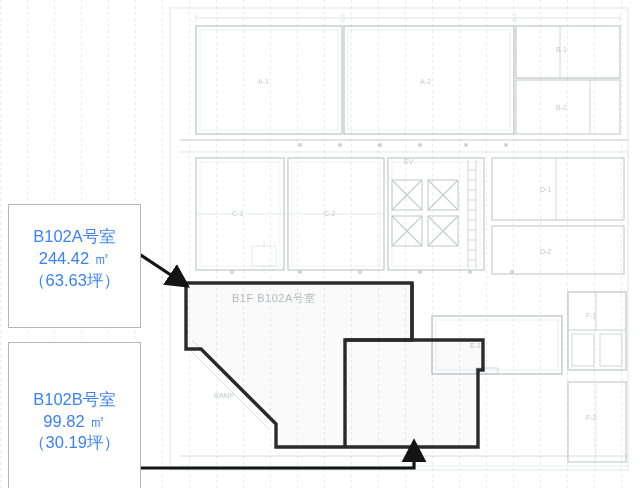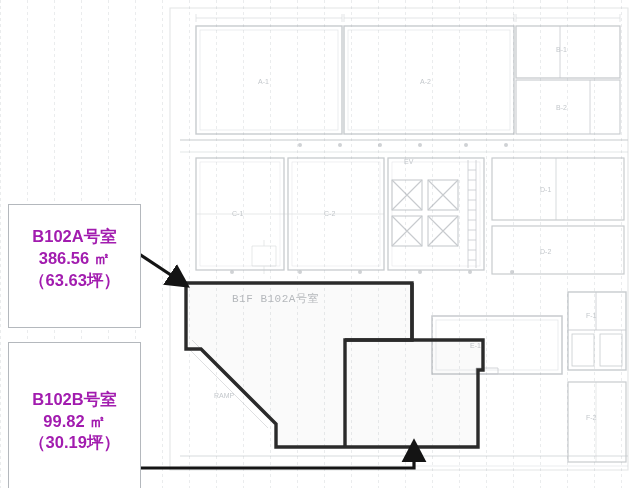--- a/index.html
+++ b/index.html
@@ -57,41 +57,41 @@
 
   
   .unit-caption {
     position: absolute;
     left: 232px;
     top: 291px;
     font-size: 11px;
     letter-spacing: .5px;
     color: #b9bcc0;
     white-space: nowrap;
-    font-family: Liberation Mono, monospace;
+    font-family: Liberation Sans, sans-serif;
   }
 
   
   .callout {
     position: absolute;
     box-sizing: border-box;
     background: #ffffff;
     border: 1px solid #b4b8bd;
     display: flex;
     flex-direction: column;
     align-items: center;
     justify-content: center;
     z-index: 6;
   }
   #callout-a { left: 8px;  top: 204px; width: 133px; height: 124px; }
   #callout-b { left: 8px;  top: 342px; width: 133px; height: 153px; }
 
   .callout .ln {
-    font-weight: bold;
-    color: #a21caf;
+    font-weight: normal;
+    color: #3b82f6;
     line-height: 1.32;
     white-space: nowrap;
   }
   .callout .ln-title { font-size: 16.5px; }
   .callout .ln-area  { font-size: 16.5px; }
   .callout .ln-tsubo { font-size: 16.5px; text-align: right; }
   #callout-b .inner { margin-top: 6px; }
   #callout-a .inner { margin-top: -14px; }
   .inner { display:flex; flex-direction:column; align-items:center; }
 
@@ -268,21 +268,21 @@
     </g>
 
     <g>
       <path d="M18 468 L414 468 L414 443" stroke="#141414" stroke-width="3.2" fill="none" stroke-linejoin="miter" marker-end="url(#ah)"></path>
     </g>
   </svg>
 
   <div class="callout" id="callout-a">
     <div class="inner">
       <div class="ln ln-title">B102A号室</div>
-      <div class="ln ln-area">386.56 ㎡</div>
+      <div class="ln ln-area">244.42 ㎡</div>
       <div class="ln ln-tsubo">（63.63坪）</div>
     </div>
   </div>
 
   <div class="callout" id="callout-b">
     <div class="inner">
       <div class="ln ln-title">B102B号室</div>
       <div class="ln ln-area">99.82 ㎡</div>
       <div class="ln ln-tsubo">（30.19坪）</div>
     </div>

